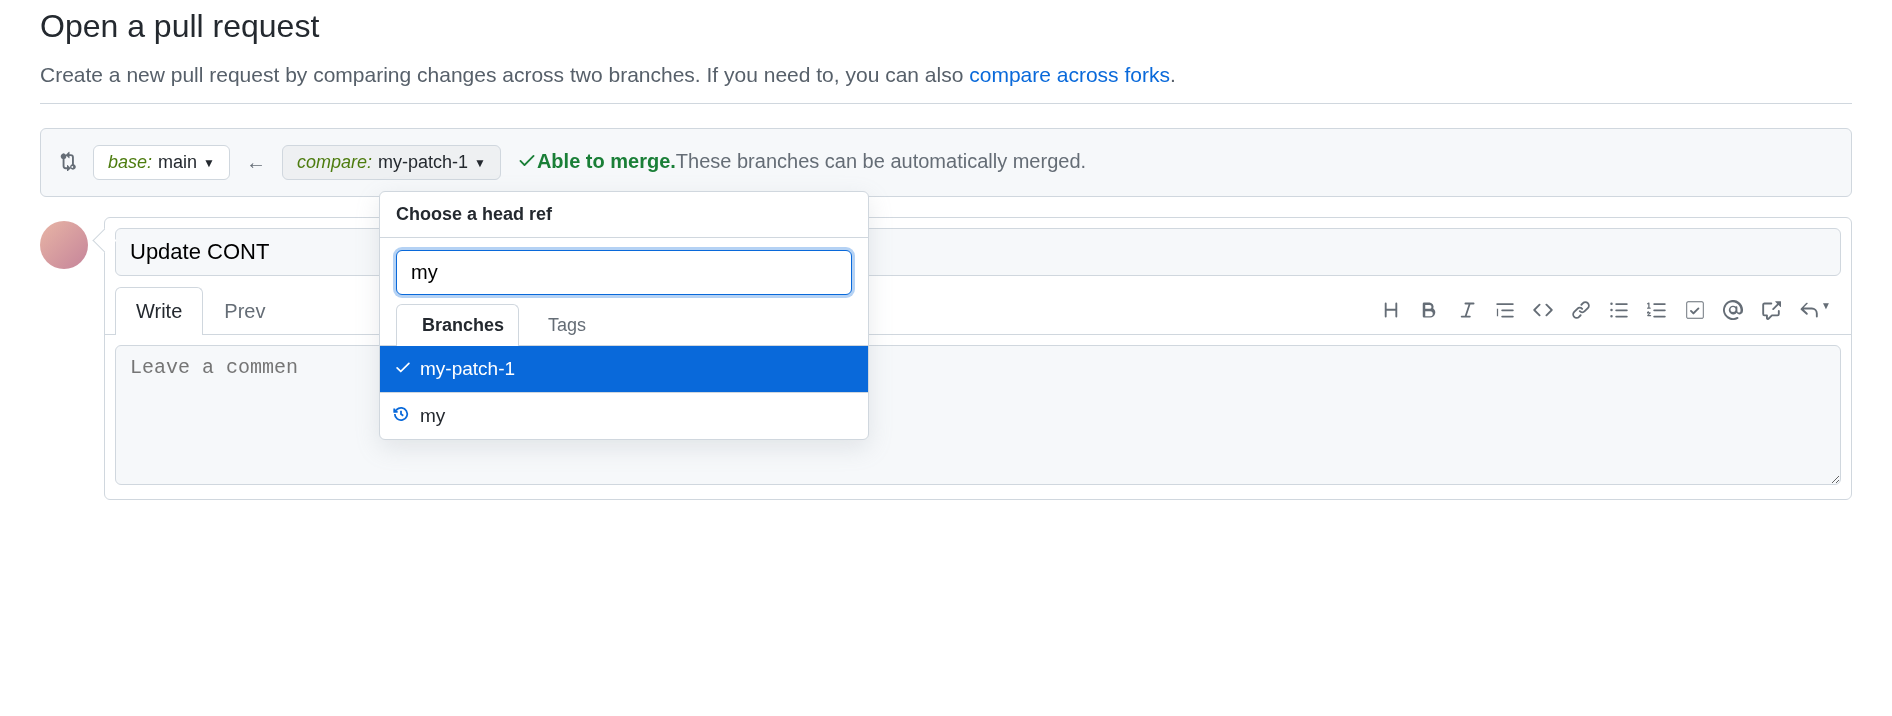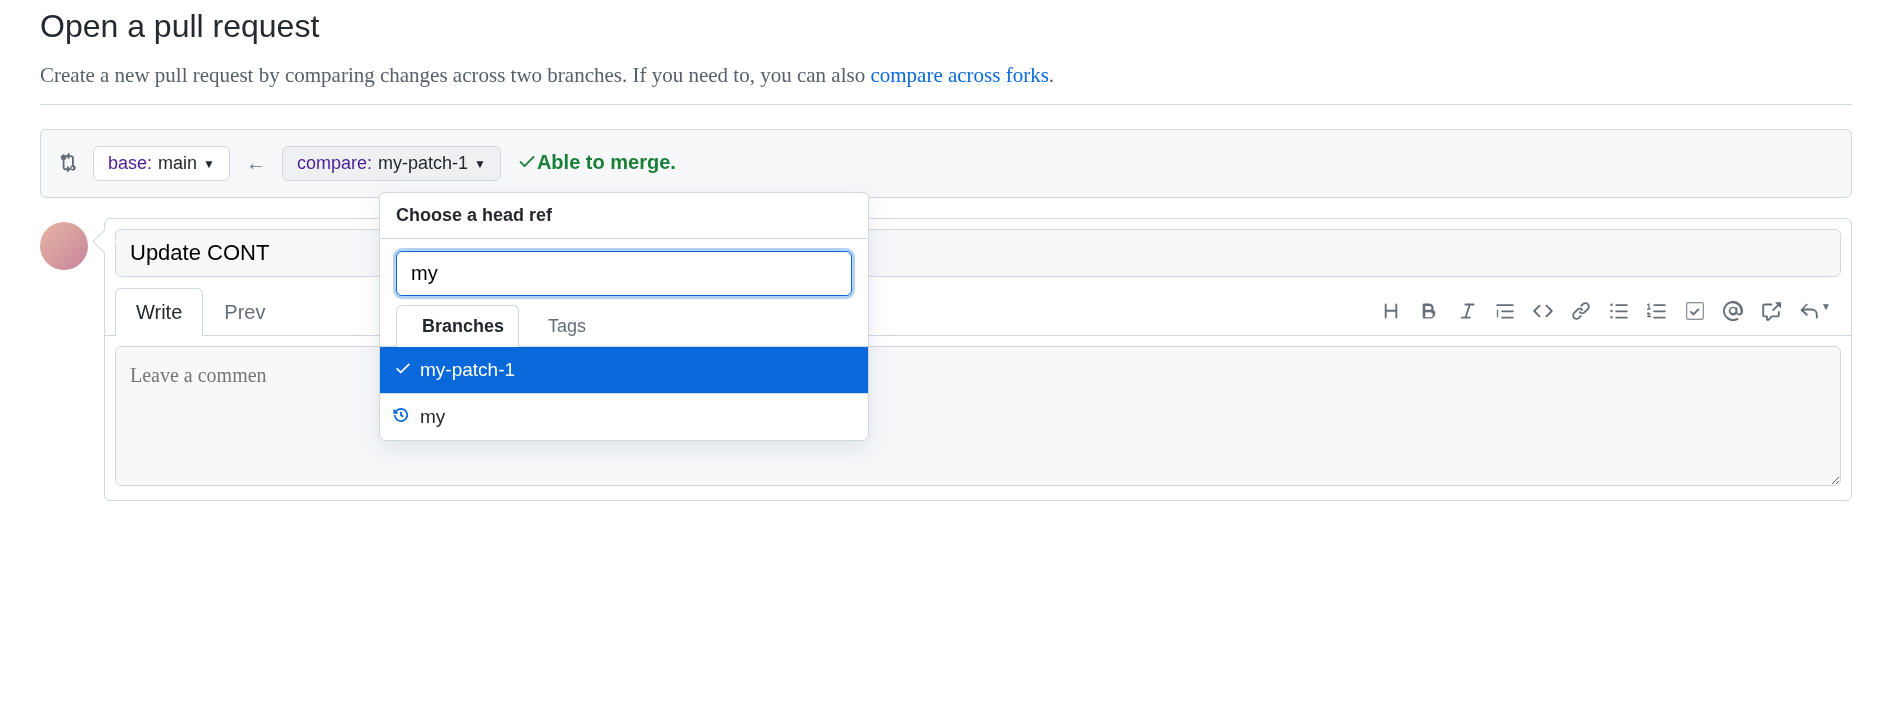--- a/index.html
+++ b/index.html
@@ -12,21 +12,20 @@
 .page-title {
   font-size: 32px;
   font-weight: 400;
   margin-top: 8px;
   margin-bottom: 18px;
 }
 .page-subtitle {
   font-size: 21px;
   color: #57606a;
   margin-bottom: 16px;
-  font-family: Liberation Serif, serif;
 }
 .page-subtitle a {
   color: #0969da;
   text-decoration: none;
 }
 hr.header-divider {
   border: none;
   border-top: 1px solid #d0d7de;
   margin-bottom: 24px;
 }
@@ -50,21 +49,21 @@
   font-size: 18px;
   color: #24292f;
   cursor: pointer;
   display: inline-flex;
   align-items: center;
   gap: 6px;
 }
 .branch-pill.selected-compare {
   background: #eef0f2;
 }
-.branch-pill .label-prefix { color: #4c1d95; }
+.branch-pill .label-prefix { color: #4d7c0f; font-style: italic; }
 .branch-pill .caret {
   font-size: 12px;
 }
 .arrow-icon { color: #656d76; font-size: 20px; }
 .merge-status {
   display: flex;
   align-items: flex-start;
   gap: 0;
   font-size: 20px;
 }
@@ -237,27 +236,27 @@
 }
 .toolbar-icon {
   cursor: pointer;
   display: inline-flex;
 }
 .toolbar-icon svg { fill: #656d76; }
 .comment-area {
   width: calc(100% - 20px);
   margin: 10px;
   min-height: 140px;
-  padding: 17px 14px;
+  padding: 10px 14px;
   font-size: 20px;
   border: 1px solid #d0d7de;
   border-radius: 6px;
   background: #f6f8fa;
   resize: vertical;
-  font-family: Liberation Serif, serif;
+  font-family: Liberation Mono, monospace;
 }
 </style>
 </head>
 <body>
 
 <h1 class="page-title">Open a pull request</h1>
 <p class="page-subtitle">
   <span>Create a new pull request by comparing changes across two branches. If you need to, you can also </span><a href="#">compare across forks</a><span>.</span>
 </p>
 <hr class="header-divider">
@@ -283,20 +282,21 @@
     <span class="caret">▼</span>
   </button>
 
   <div class="merge-status">
     <span class="check">
       <svg width="20" height="20" viewBox="0 0 16 16" fill="#1a7f37">
           <path d="M13.78 4.22a.75.75 0 010 1.06l-7.25 7.25a.75.75 0 01-1.06 0L2.22 9.28a.75.75 0 011.06-1.06L6 10.94l6.72-6.72a.75.75 0 011.06 0z"></path>
         </svg>
     </span>
     <span class="able">Able to merge.</span>
+    <span class="desc">These branches can be automatically merged.</span>
   </div>
 
   <div class="dropdown">
     <div class="dropdown-header">Choose a head ref</div>
     <div class="dropdown-search-wrap">
       <input class="dropdown-search" type="text" value="my" style="">
     </div>
     <div class="dropdown-tabs">
       <div class="dropdown-tab active">Branches</div>
       <div class="dropdown-tab">Tags</div>

